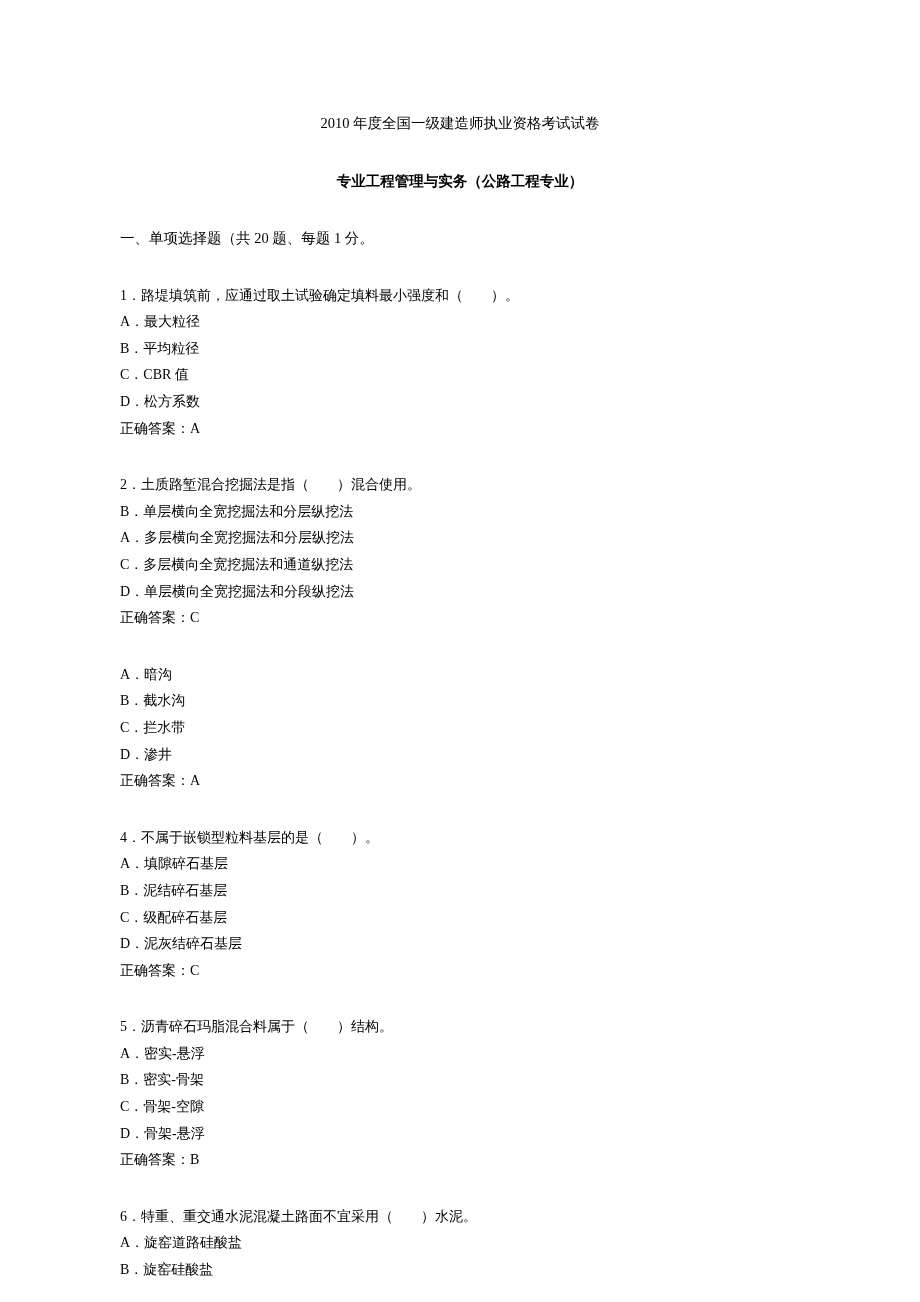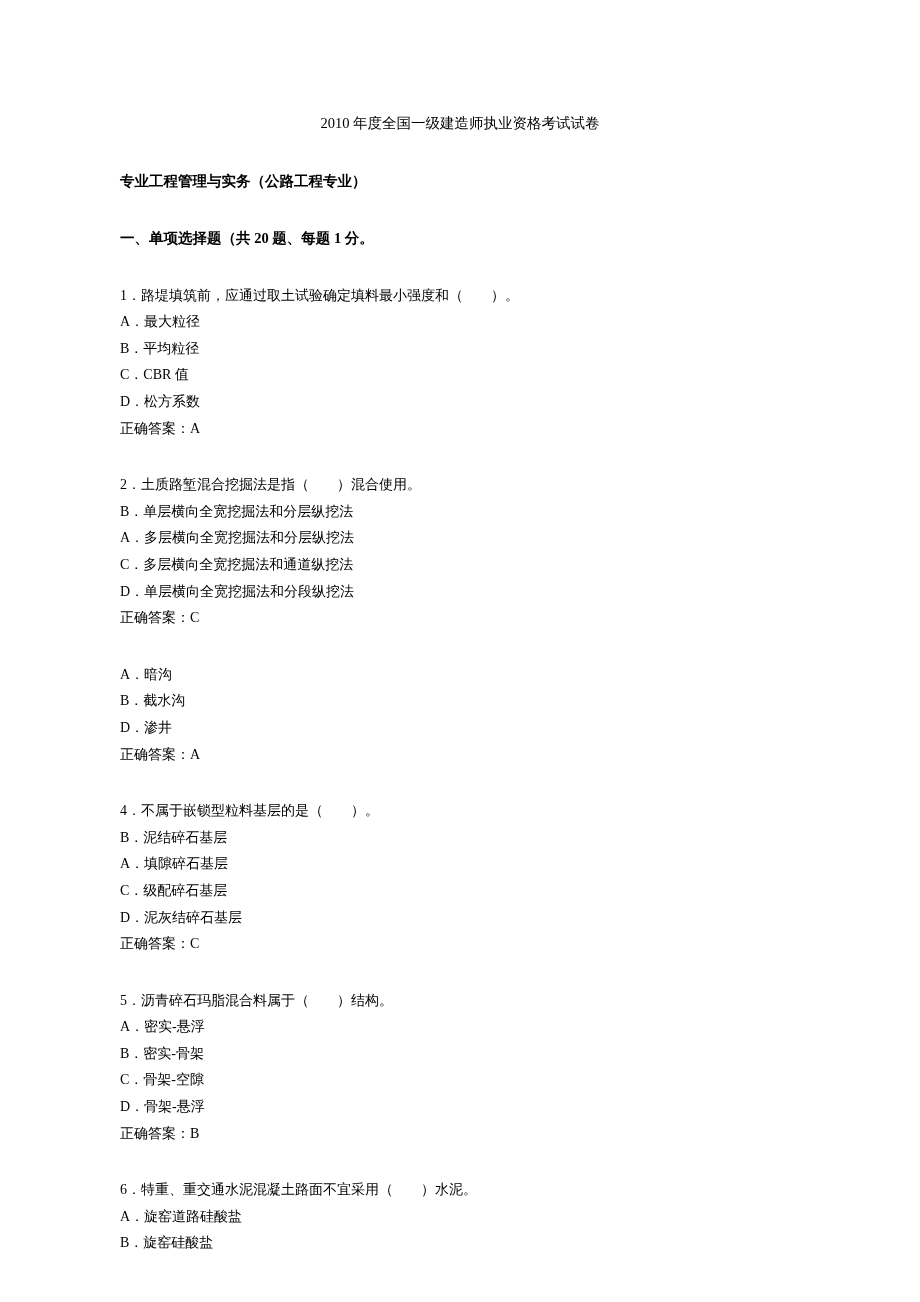--- a/index.html
+++ b/index.html
@@ -16,27 +16,27 @@
       width: 920px;
       padding: 110px 120px 60px 120px;
     }
     .title-main {
       text-align: center;
       font-weight: normal;
       font-size: 14.5px;
       margin-bottom: 30px;
     }
     .title-sub {
-      text-align: left;
+      text-align: center;
       font-weight: bold;
       font-size: 14.5px;
       margin-bottom: 30px;
     }
     .section-header {
-      font-weight: bold;
+      font-weight: normal;
       font-size: 14.5px;
       margin-bottom: 30px;
     }
     .question-block {
       margin-bottom: 30px;
     }
     .question-stem {
       font-size: 14px;
     }
     .option-line {
@@ -67,28 +67,29 @@
   <div class="option-line">B．单层横向全宽挖掘法和分层纵挖法</div>
   <div class="option-line">A．多层横向全宽挖掘法和分层纵挖法</div>
   <div class="option-line">C．多层横向全宽挖掘法和通道纵挖法</div>
   <div class="option-line">D．单层横向全宽挖掘法和分段纵挖法</div>
   <div class="answer-line"><span>正确答案：</span><span>C</span></div>
 </div>
 
 <div class="question-block">
   <div class="option-line">A．暗沟</div>
   <div class="option-line">B．截水沟</div>
+  <div class="option-line">C．拦水带</div>
   <div class="option-line">D．渗井</div>
   <div class="answer-line"><span>正确答案：</span><span>A</span></div>
 </div>
 
 <div class="question-block">
   <div class="question-stem">4．不属于嵌锁型粒料基层的是（　　）。</div>
+  <div class="option-line">A．填隙碎石基层</div>
   <div class="option-line">B．泥结碎石基层</div>
-  <div class="option-line">A．填隙碎石基层</div>
   <div class="option-line">C．级配碎石基层</div>
   <div class="option-line">D．泥灰结碎石基层</div>
   <div class="answer-line"><span>正确答案：</span><span>C</span></div>
 </div>
 
 <div class="question-block">
   <div class="question-stem">5．沥青碎石玛脂混合料属于（　　）结构。</div>
   <div class="option-line">A．密实-悬浮</div>
   <div class="option-line">B．密实-骨架</div>
   <div class="option-line">C．骨架-空隙</div>

